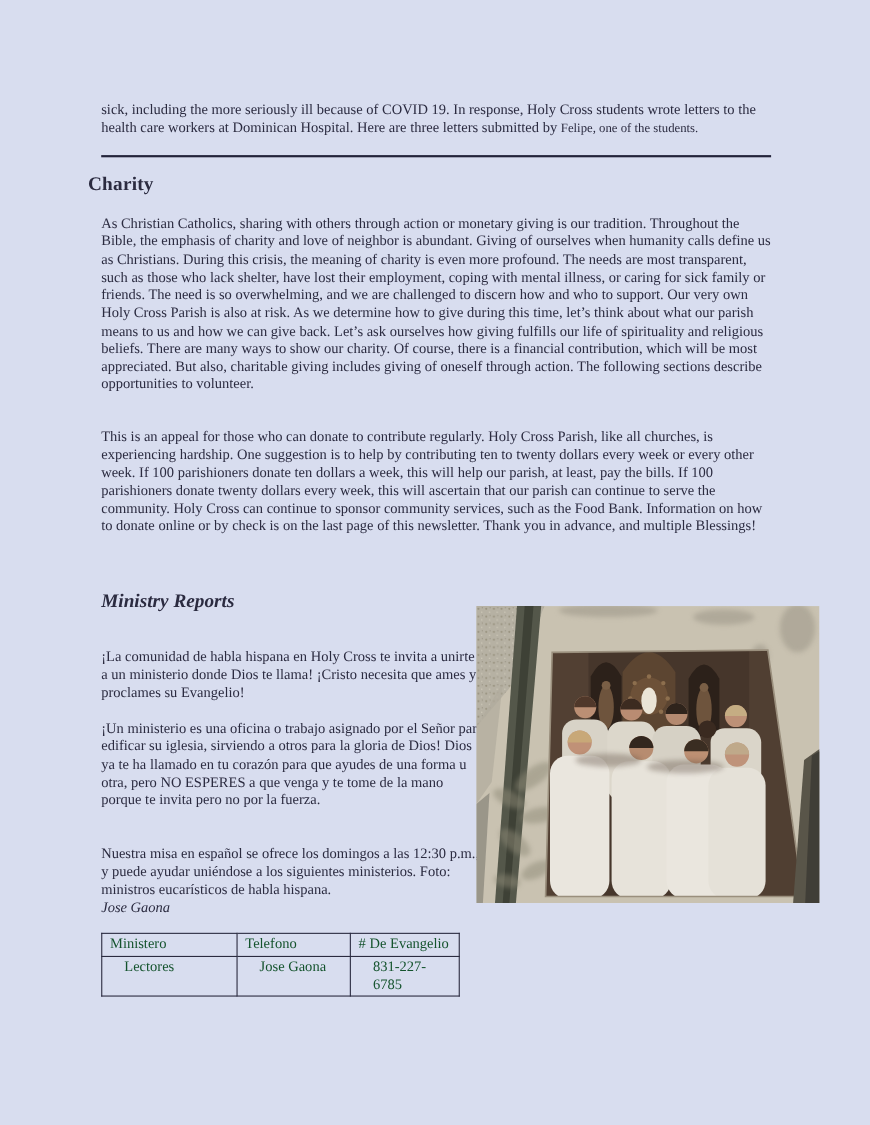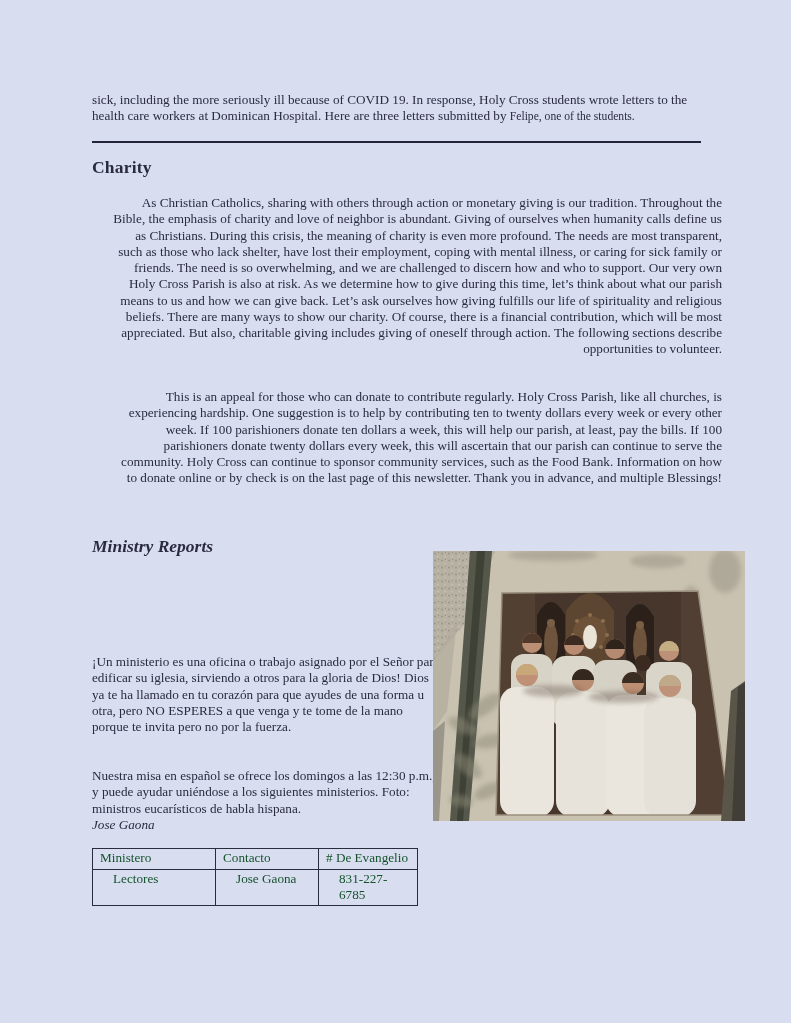--- a/index.html
+++ b/index.html
@@ -9,23 +9,23 @@
     background:#d8ddef; color:#2b2b40;
   }
   .abs { position:absolute; }
   p, h2, h3 { margin:0; padding:0; }
 
   .intro { left:92px; top:92px; width:612px; font-size:13.2px; line-height:16.3px; }
   .intro .small-font { font-size:11.6px; }
 
   .rule { left:92px; top:141px; width:609px; height:2px; background:#23233a; }
 
-  .charity-heading { left:92px; top:157px; font-size:17.5px; font-weight:bold; letter-spacing:.2px; }
-
-  .body-para { left:108px; width:614px; font-size:13.2px; line-height:16.25px;text-align:right; }
+  .charity-heading { left:80px; top:157px; font-size:17.5px; font-weight:bold; letter-spacing:.2px; }
+
+  .body-para { left:92px; width:614px; font-size:13.2px; line-height:16.25px; }
   .para1 { top:195px; }
   .para2 { top:389px; }
 
   .ministry-heading { left:92px; top:536px; font-size:17.5px; font-weight:bold; font-style:italic; }
   .invitation-heading { left:92px; top:556px; font-size:14.4px; font-weight:bold; }
 
   .col-para { left:92px; width:348px; font-size:13.2px; line-height:16.25px; }
   .sp1 { top:589px; }
   .sp2 { top:654px; }
   .sp3 { top:768px; }
@@ -55,20 +55,21 @@
   <p class="abs intro"><span>sick, including the more seriously ill because of COVID 19. In response, Holy Cross students wrote letters to the health care workers at Dominican Hospital. Here are three letters submitted by </span><span class="small-font">Felipe, one of the students.</span></p>
 
   <div class="abs rule"></div>
 
   <h2 class="abs charity-heading">Charity</h2>
   <p class="abs body-para para1">As Christian Catholics, sharing with others through action or monetary giving is our tradition. Throughout the Bible, the emphasis of charity and love of neighbor is abundant. Giving of ourselves when humanity calls define us as Christians. During this crisis, the meaning of charity is even more profound. The needs are most transparent, such as those who lack shelter, have lost their employment, coping with mental illness, or caring for sick family or friends. The need is so overwhelming, and we are challenged to discern how and who to support. Our very own Holy Cross Parish is also at risk. As we determine how to give during this time, let’s think about what our parish means to us and how we can give back. Let’s ask ourselves how giving fulfills our life of spirituality and religious beliefs. There are many ways to show our charity. Of course, there is a financial contribution, which will be most appreciated. But also, charitable giving includes giving of oneself through action. The following sections describe opportunities to volunteer.</p>
   <p class="abs body-para para2">This is an appeal for those who can donate to contribute regularly. Holy Cross Parish, like all churches, is experiencing hardship. One suggestion is to help by contributing ten to twenty dollars every week or every other week. If 100 parishioners donate ten dollars a week, this will help our parish, at least, pay the bills. If 100 parishioners donate twenty dollars every week, this will ascertain that our parish can continue to serve the community. Holy Cross can continue to sponsor community services, such as the Food Bank. Information on how to donate online or by check is on the last page of this newsletter. Thank you in advance, and multiple Blessings!</p>
 
   <h2 class="abs ministry-heading">Ministry Reports</h2>
 
+  <p class="abs col-para sp1">¡La comunidad de habla hispana en Holy Cross te invita a unirte a un ministerio donde Dios te llama! ¡Cristo necesita que ames y proclames su Evangelio!</p>
   <p class="abs col-para sp2">¡Un ministerio es una oficina o trabajo asignado por el Señor para edificar su iglesia, sirviendo a otros para la gloria de Dios! Dios ya te ha llamado en tu corazón para que ayudes de una forma u otra, pero NO ESPERES a que venga y te tome de la mano porque te invita pero no por la fuerza.</p>
   <p class="abs col-para sp3"><span>Nuestra misa en español se ofrece los domingos a las 12:30 p.m., y puede ayudar uniéndose a los siguientes ministerios. Foto: ministros eucarísticos de habla hispana.</span><br><em class="byline">Jose Gaona</em></p>
 
   <div class="abs photo">
     <svg width="312" height="270" viewBox="0 0 312 270">
       <defs>
         <pattern id="speck" width="7" height="7" patternUnits="userSpaceOnUse">
           <rect width="7" height="7" fill="#b6b1a3"></rect>
           <circle cx="2" cy="2.5" r="0.9" fill="#98927f"></circle>
           <circle cx="5" cy="5.5" r="0.7" fill="#cfcaba"></circle>
@@ -181,21 +182,21 @@
 
       <polygon points="298,140 312,130 312,270 288,270" fill="#595549"></polygon>
       <polygon points="305,136 312,132 312,270 299,270" fill="#403e37"></polygon>
     </svg>
   </div>
 
   <table class="abs mtable">
     <thead>
       <tr>
         <th class="c1">Ministero</th>
-        <th class="c2">Contacto</th>
+        <th class="c2">Telefono</th>
         <th class="c3"># De Evangelio</th>
       </tr>
     </thead>
     <tbody>
       <tr>
         <td>Lectores</td>
         <td>Jose Gaona</td>
         <td>831-227-6785</td>
       </tr>
     </tbody>

